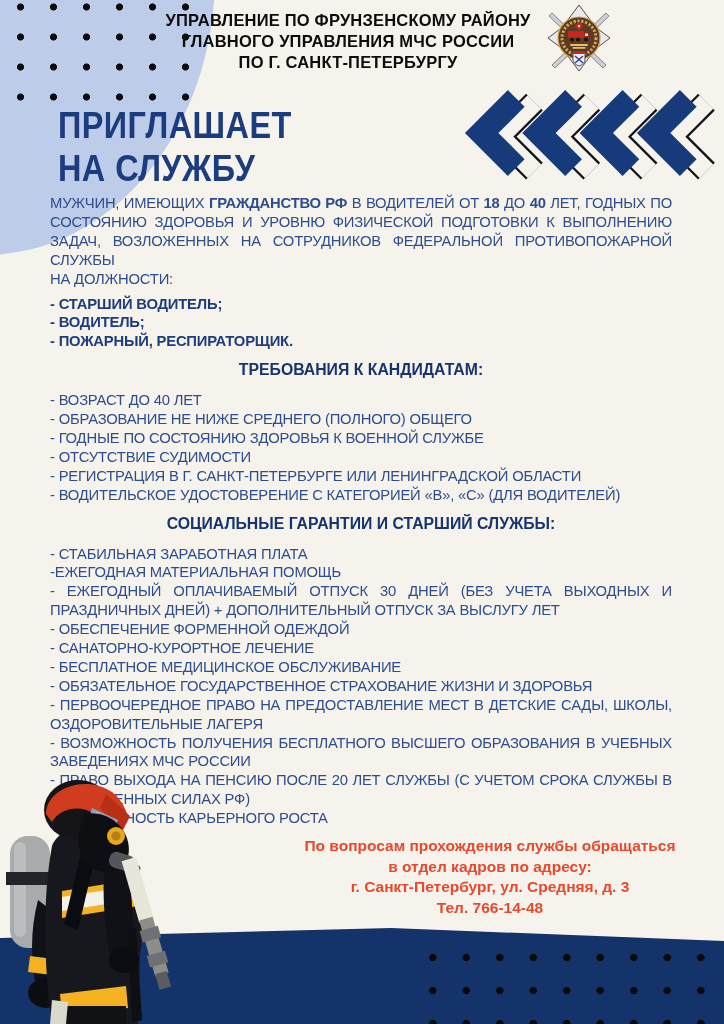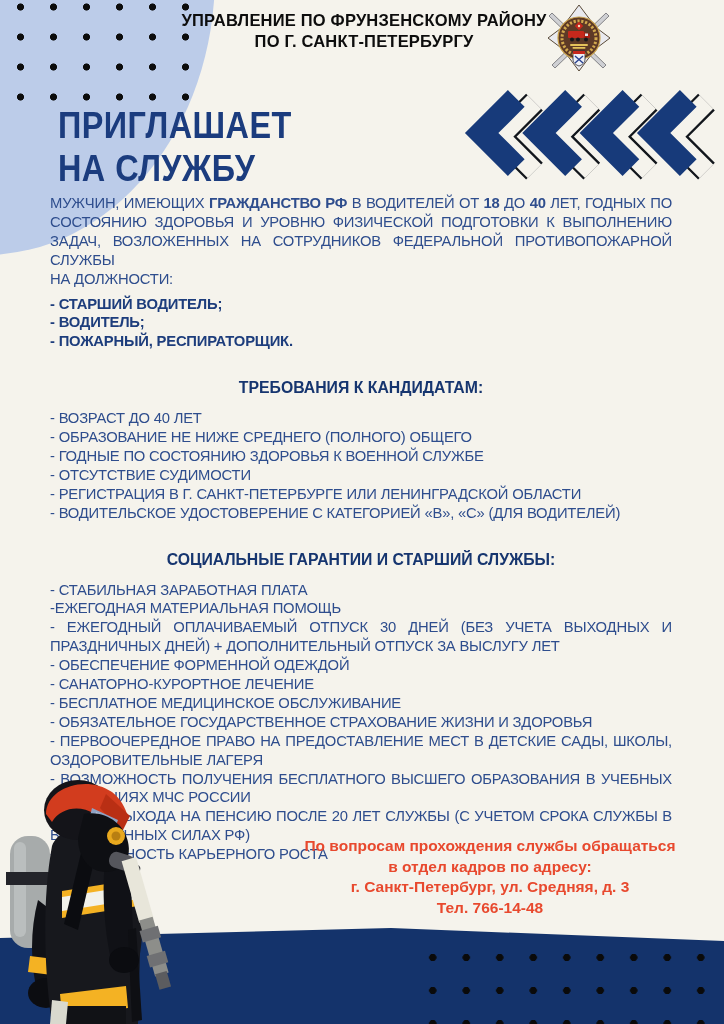--- a/index.html
+++ b/index.html
@@ -16,49 +16,50 @@
     background-size:33px 30px;}
   .band{position:absolute;left:0;top:928px;width:724px;height:96px;background:#14336b;
     clip-path:polygon(0 10px,54% 0,100% 13px,100% 96px,0 96px);z-index:1;}
   .dots-br{position:absolute;left:416px;top:941px;width:300px;height:83px;z-index:2;
     background-image:radial-gradient(circle,#0a0a0a 3.4px,rgba(0,0,0,0) 4px);
     background-size:33.5px 33px;}
   .chevrons{position:absolute;left:458px;top:90px;z-index:3;overflow:visible;}
   .emblem{position:absolute;left:546px;top:3px;z-index:4;}
   .fireman{position:absolute;left:0;top:780px;z-index:5;}
   
-  .header-block{position:absolute;left:152px;top:10px;width:424px;z-index:4;
+  .header-block{position:absolute;left:136px;top:10px;width:424px;z-index:4;
     text-align:center;font-weight:bold;font-size:16.5px;line-height:21px;
     color:#0d0d0d;letter-spacing:.2px;}
   .title{position:absolute;left:58px;top:104px;z-index:4;color:#1b3c7e;
     font-weight:bold;font-size:36px;line-height:43px;letter-spacing:.5px;
     transform:scaleX(.9);transform-origin:left top;white-space:nowrap;}
   .content{position:absolute;left:50px;top:194px;width:622px;z-index:4;
     color:#2e4d8d;font-size:14.8px;line-height:18.9px;text-align:justify;
     letter-spacing:-.2px;}
   .content b{font-weight:bold;}
   .positions{font-weight:bold;color:#1d3d7c;margin-top:6px;}
   .sec-heading{text-align:center;font-weight:bold;color:#16356f;
-    font-size:15.8px;margin:28px 0 11px;letter-spacing:0;}
+    font-size:15.8px;margin:10px 0 11px;letter-spacing:0;}
   .contact{position:absolute;left:277px;top:836px;width:426px;z-index:4;
     text-align:center;color:#e8492e;font-weight:bold;font-size:15.5px;
     line-height:20.5px;}
 </style>
 </head>
 <body>
 
 <div class="poster">
 
   <div class="ellipse"></div>
   <div class="dots-tl"></div>
   <div class="band"></div>
   <div class="dots-br"></div>
 
   <div class="header-block">
     <div>УПРАВЛЕНИЕ ПО ФРУНЗЕНСКОМУ РАЙОНУ</div>
+    <div>ГЛАВНОГО УПРАВЛЕНИЯ МЧС РОССИИ</div>
     <div>ПО Г. САНКТ-ПЕТЕРБУРГУ</div>
   </div>
 
   <svg class="emblem" width="66" height="70" viewBox="0 0 66 70">
     <polygon points="6,10 60,62 57,65 3,13" fill="#cfd0d4" stroke="#6b6b70" stroke-width="0.8"></polygon>
     <polygon points="60,10 6,62 9,65 63,13" fill="#cfd0d4" stroke="#6b6b70" stroke-width="0.8"></polygon>
     <polygon points="33,2 45,18 33,26 21,18" fill="#e9eaef" stroke="#5a4a38" stroke-width="1"></polygon>
     <polygon points="33,68 21,52 33,44 45,52" fill="#e9eaef" stroke="#5a4a38" stroke-width="1"></polygon>
     <polygon points="2,35 18,23 26,35 18,47" fill="#e9eaef" stroke="#5a4a38" stroke-width="1"></polygon>
     <polygon points="64,35 48,47 40,35 48,23" fill="#e9eaef" stroke="#5a4a38" stroke-width="1"></polygon>

